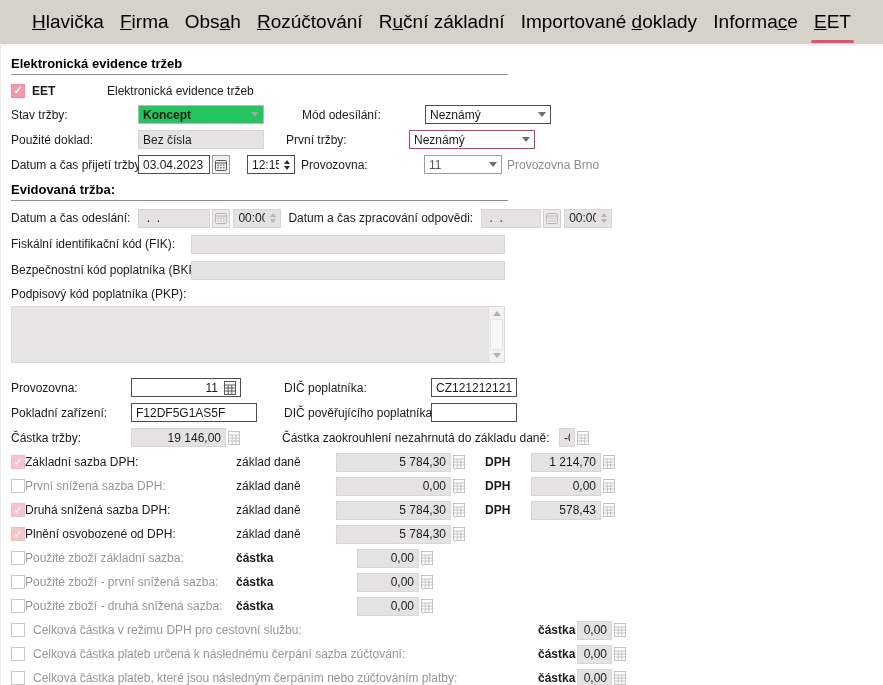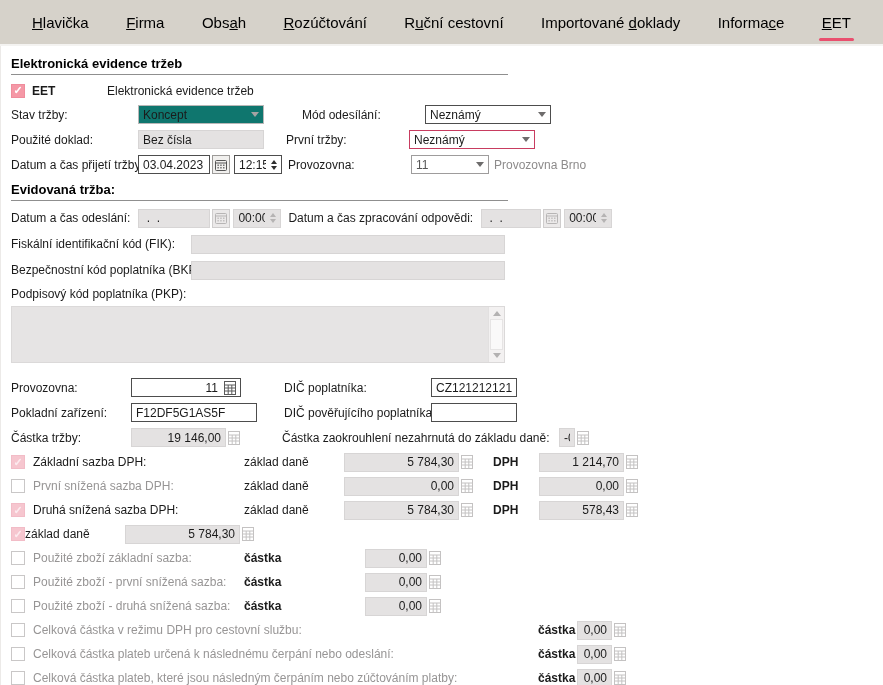--- a/index.html
+++ b/index.html
@@ -3,21 +3,21 @@
 <meta charset="utf-8">
 <style>
   html,body{margin:0;padding:0;}
   body{width:883px;height:685px;overflow:hidden;background:#fff;
        font-family:"Liberation Sans",sans-serif;font-size:12px;color:#1b1b1b;}
   #app{width:883px;height:685px;box-sizing:border-box;border-bottom:2px solid #cfcdc9;}
 
   
   .tabbar{height:44px;background:#d6d2ca;display:flex;align-items:center;
           justify-content:space-between;padding:0 26px;border-bottom:2px solid #f4f3f1;}
-  .tab{position:relative;font-size:15px;color:#000;padding:3px 6px;white-space:nowrap;cursor:default;}
+  .tab{position:relative;font-size:19px;color:#000;padding:3px 6px;white-space:nowrap;cursor:default;}
   .tab .ak{text-decoration:underline;}
   .tab .bar{display:none;}
   .tab.active .bar{display:block;position:absolute;left:3px;right:3px;bottom:-7px;height:3px;
                    background:#e94f6e;border-radius:2px;}
 
   
   .content{padding:5px 10px 0 8px;border-left:1px solid #eceae8;background:#fff;}
   .sec-title{font-weight:bold;font-size:13px;color:#000;width:497px;
              padding:2px 0 3px 0;margin:3px 0 4px 2px;border-bottom:1px solid #8f8f8f;}
   .row{display:flex;align-items:center;height:25px;margin-left:2px;}
@@ -29,28 +29,28 @@
   .w147{width:147px;flex:none}.w180{width:180px;flex:none}
 
   
   .fld{box-sizing:border-box;height:19px;display:inline-flex;align-items:center;
        padding:0 4px;background:#fff;border:1px solid #4d4d4d;flex:none;}
   .fld .val{white-space:pre;overflow:hidden;}
   .fld.right{justify-content:flex-end;}
   .fld.dis{background:#e4e2e2;border:1px solid #d7d5d5;color:#1b1b1b;}
   .fld.soft{border-color:#9e9c9c;color:#565656;}
   .w35{width:35px}.w40{width:16px}.w48{width:48px}.w60{width:60px}.w62{width:62px}
-  .w72{width:72px}.w78{width:78px}.w85{width:85px}.w86{width:86px}.w94{width:115px}
+  .w72{width:72px}.w78{width:78px}.w85{width:70px}.w86{width:86px}.w94{width:115px}
   .w95{width:95px}.w110{width:110px}.w126{width:126px}.w277{width:277px}.w314{width:314px}
 
   
   .dd{justify-content:space-between;}
   .dd .arr{width:0;height:0;border-left:4px solid transparent;border-right:4px solid transparent;
            border-top:5px solid #6e6c6c;margin-left:6px;flex:none;}
-  .dd.dis{background:#0f766e;border-color:#b9b7b7;}
+  .dd.dis{background:#22c55e;border-color:#b9b7b7;font-weight:bold;}
   .dd.dis .arr{border-top-color:#a5a3a3;}
   .dd.focus{border:1px solid #c83c60;}
 
   
   .calbtn{box-sizing:border-box;width:18px;height:19px;margin-left:2px;flex:none;
           background:#f1f0ee;border:1px solid #9c9a98;display:inline-flex;
           align-items:center;justify-content:center;color:#555;}
   .calbtn.dis{border-color:#cfcdcd;background:#ebe9e9;color:#b7b5b5;}
 
   
@@ -81,21 +81,21 @@
   .sbar{width:15px;background:#f3f1f1;border-left:1px solid #e2e0e0;display:flex;
         flex-direction:column;align-items:center;justify-content:space-between;padding:4px 0;}
   .sbar .thumb{flex:1;width:11px;margin:3px 0;background:#faf9f9;border:1px solid #e6e4e4;}
   .s-up{width:0;height:0;border-left:4px solid transparent;border-right:4px solid transparent;
         border-bottom:5px solid #b3b1b1;}
   .s-dn{width:0;height:0;border-left:4px solid transparent;border-right:4px solid transparent;
         border-top:5px solid #b3b1b1;}
 
   
   .trow{display:flex;align-items:center;height:24px;margin-left:2px;}
-  .t-label{margin-left:8px;width:211px;white-space:nowrap;}
+  .t-label{width:211px;white-space:nowrap;}
   .amt{white-space:nowrap;}
   .a100{width:100px;flex:none}.a121{width:121px;flex:none}
   .a36{width:46px;flex:none;margin-left:20px;}
   .l505{margin-left:8px;width:505px;white-space:nowrap;}
   .a35{width:37px;flex:none}
 </style>
 </head>
 <body>
 
 <svg width="0" height="0" style="position:absolute">
@@ -121,21 +121,21 @@
   </defs>
 </svg>
 
 <div id="app">
 
   <div class="tabbar">
     <div class="tab"><span></span><span class="ak">H</span><span>lavička</span></div>
     <div class="tab"><span></span><span class="ak">F</span><span>irma</span></div>
     <div class="tab"><span>Obs</span><span class="ak">a</span><span>h</span></div>
     <div class="tab"><span></span><span class="ak">R</span><span>ozúčtování</span></div>
-    <div class="tab"><span>R</span><span class="ak">u</span><span>ční cestovní</span></div>
+    <div class="tab"><span>R</span><span class="ak">u</span><span>ční základní</span></div>
     <div class="tab"><span>Importované </span><span class="ak">d</span><span>oklady</span></div>
     <div class="tab"><span>Informa</span><span class="ak">c</span><span>e</span></div>
     <div class="tab active"><span></span><span class="ak">E</span><span>ET</span><span class="bar"></span></div>
   </div>
 
   <div class="content">
 
     <div class="sec-title">Elektronická evidence tržeb</div>
 
     <div class="row" style="height:23px">
@@ -172,21 +172,21 @@
     <div class="row">
       <span class="lbl w127">Datum a čas přijetí tržby:</span>
       <div class="fld w72">
         <span class="val">03.04.2023</span>
       </div>
       <span class="calbtn">
           <svg width="12" height="12">
             <use href="#i-cal"></use>
           </svg>
         </span>
-      <div class="fld w48" style="margin-left:4px">
+      <div class="fld w48" style="margin-left:17px">
         <span class="val">12:15</span>
         <span class="spin">
             <i class="up"></i>
             <i class="dn"></i>
           </span>
       </div>
       <span class="lbl w123" style="margin-left:6px">Provozovna:</span>
       <div class="fld dd soft w78">
         <span class="val">11</span>
         <span class="arr"></span>
@@ -350,20 +350,21 @@
       <div class="fld dis right w85">
           <span class="val">578,43</span>
         </div>
       <svg class="calc dis" width="12" height="14">
           <use href="#i-grid"></use>
         </svg>
     </div>
 
     <div class="trow">
       <span class="cb on-soft"></span>
+      <span class="lbl t-label">Plnění osvobozené od DPH:</span>
       <span class="amt a100">základ daně</span>
       <div class="fld dis right w94">
           <span class="val">5 784,30</span>
         </div>
       <svg class="calc dis" width="12" height="14">
           <use href="#i-grid"></use>
         </svg>
     </div>
 
     <div class="trow">
@@ -409,21 +410,21 @@
       <div class="fld dis right w35" style="margin-left:2px">
           <span class="val">0,00</span>
         </div>
       <svg class="calc dis" width="12" height="14">
           <use href="#i-grid"></use>
         </svg>
     </div>
 
     <div class="trow">
       <span class="cb"></span>
-      <span class="lbl l505 dim">Celková částka plateb určená k následnému čerpání nebo odeslání:</span>
+      <span class="lbl l505 dim">Celková částka plateb určená k následnému čerpání sazba zúčtování:</span>
       <span class="amt bold a35">částka</span>
       <div class="fld dis right w35" style="margin-left:2px">
           <span class="val">0,00</span>
         </div>
       <svg class="calc dis" width="12" height="14">
           <use href="#i-grid"></use>
         </svg>
     </div>
 
     <div class="trow">

